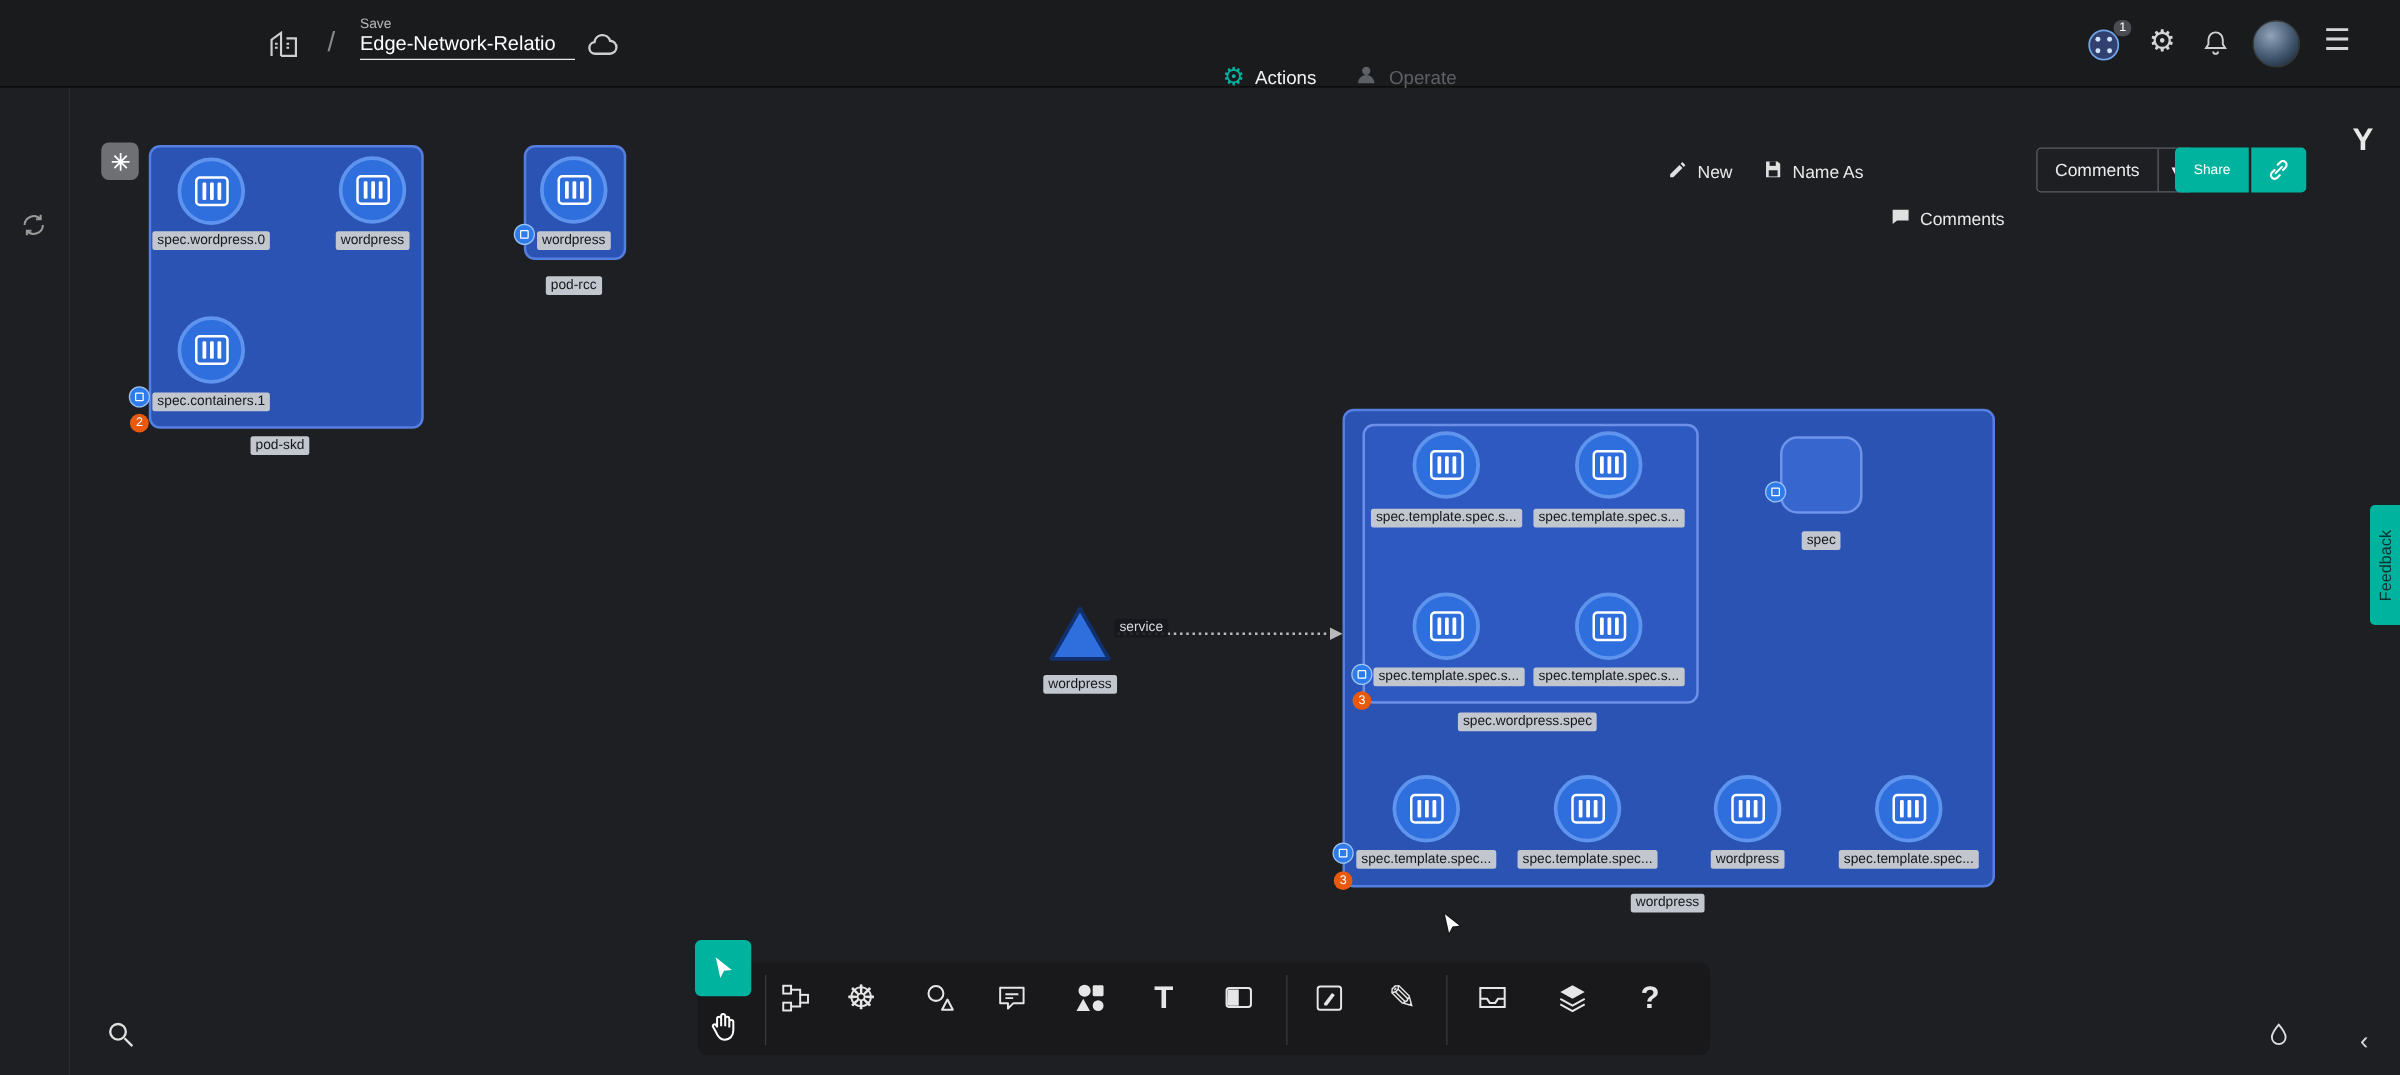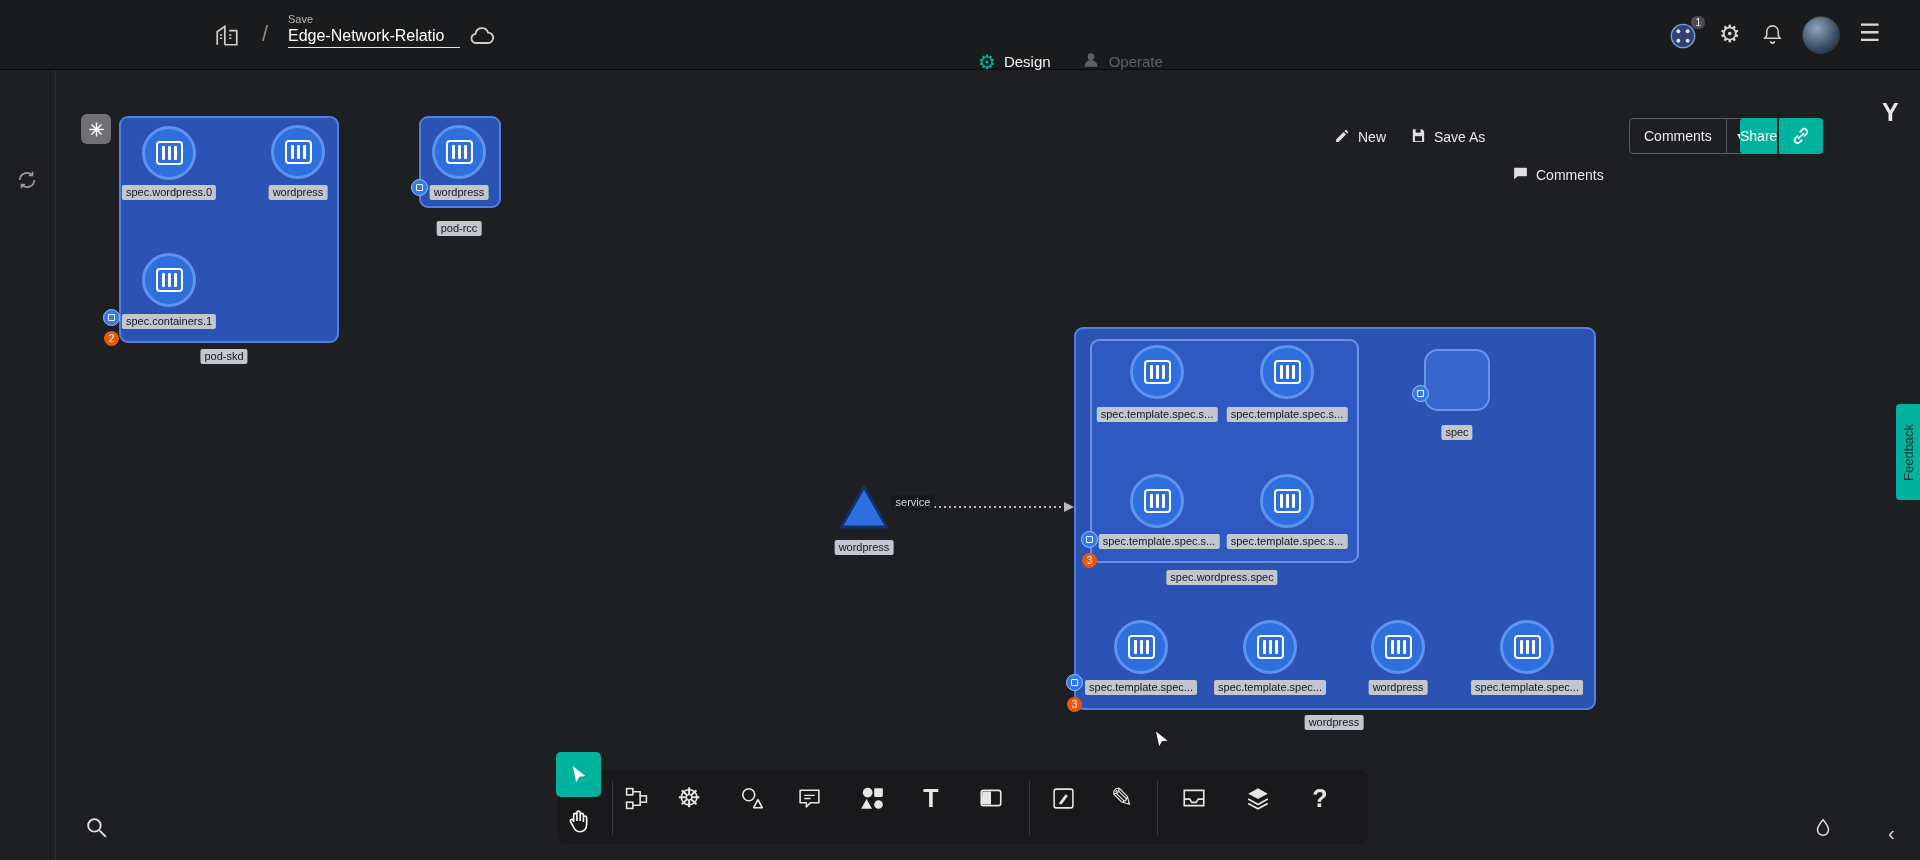--- a/index.html
+++ b/index.html
@@ -24,21 +24,21 @@
   .tab.inactive { color:#5d6166; }
   .tab .gear { font-size:20px; color:#00B39F; line-height:1; }
 
   
   .left-strip { position:absolute; left:0; top:70px; bottom:0; width:56px; border-right:1px solid #2b2c2f; }
   .qa { position:absolute; top:127px; display:flex; align-items:center; gap:7px; color:#e8e8e8; font-size:14px; cursor:pointer; z-index:15; }
   .btn-actions { position:absolute; left:1629px; top:118px; height:36px; display:flex; align-items:center; border:1px solid #5a5f66; border-radius:4px; color:#ececec; font-size:14px; z-index:15; }
   .btn-actions .lbl { padding:0 14px; }
   .btn-actions .arrow { width:28px; align-self:stretch; display:flex; align-items:center; justify-content:center; border-left:1px solid #5a5f66; font-size:12px; }
   .share-wrap { position:absolute; left:1740px; top:118px; height:36px; display:flex; gap:2px; z-index:15; }
-  .share-btn { background:#00B39F; color:#fff; font-size:14px; display:flex; align-items:center; padding:0 0; border-radius:4px 0 0 4px; }
+  .share-btn { background:#00B39F; color:#fff; font-size:11px; display:flex; align-items:center; padding:0 15px; border-radius:4px 0 0 4px; }
   .link-btn { background:#00B39F; width:44px; display:flex; align-items:center; justify-content:center; border-radius:0 4px 4px 0; }
   .feedback { position:absolute; right:0; top:404px; width:24px; height:96px; background:#00B39F; color:#0c332d; font-size:13px; writing-mode:vertical-rl; transform:rotate(180deg); display:flex; align-items:center; justify-content:center; border-radius:0 4px 4px 0; z-index:15; }
   .y-mark { position:absolute; left:1882px; top:98px; color:#e8e8e8; font-size:25px; font-weight:700; z-index:15; }
 
   
   .grp { position:absolute; border-radius:9px; z-index:2; }
   .grp.outer { background:#2a53b4; border:2px solid #547fe0; }
   .grp.inner { background:#2d59c0; border:2px solid #6c90e8; z-index:3; }
   .node { position:absolute; width:54px; height:54px; border-radius:50%; background:#2e6fdd; border:3px solid #5e93ee; display:flex; align-items:center; justify-content:center; z-index:4; }
   .crate { width:27px; height:24px; border:2px solid #fff; border-radius:4px; display:flex; gap:3px; align-items:stretch; justify-content:center; padding:3px 0; }
@@ -109,21 +109,21 @@
     </div>
     <div class="hitem" style="left:1802px; top:16px;">
         <span class="avatar"></span>
       </div>
     <div class="hitem hicon" style="left:1859px; top:21px;">☰</div>
   </div>
 
   <div class="tabs">
     <div class="tab active">
       <span class="gear">⚙</span>
-      <span>Design</span>
+      <span>Actions</span>
     </div>
     <div class="tab inactive">
       <span>
         <svg viewBox="0 0 24 24" width="20" height="20">
             <circle cx="12" cy="8" r="4" fill="#5d6166"></circle>
             <path d="M4 20a8 8 0 0 1 16 0z" fill="#5d6166"></path>
           </svg>
       </span>
       <span>Operate</span>
     </div>
@@ -151,21 +151,21 @@
           <path d="M3 17.5V21h3.5L17 10.5 13.5 7 3 17.5zM14.8 5.7l3.5 3.5 2-2L16.8 3.7l-2 2z" fill="#e0e0e0"></path>
         </svg></span>
     <span>New</span>
   </div>
   <div class="qa" style="left:1410px;">
     <span><svg viewBox="0 0 24 24" width="17" height="17">
           <path d="M4 3h13l3 3v15H4z" fill="#e0e0e0"></path>
           <rect x="8" y="3" width="7" height="5" fill="#1e1f22"></rect>
           <rect x="7" y="13" width="10" height="7" fill="#1e1f22"></rect>
         </svg></span>
-    <span>Save As</span>
+    <span>Name As</span>
   </div>
   <div class="qa" style="left:1512px;margin-top:38px;">
     <span><svg viewBox="0 0 24 24" width="17" height="17">
           <path d="M3 4h18v12H8l-5 4z" fill="#e0e0e0"></path>
         </svg></span>
     <span>Comments</span>
   </div>
   <div class="btn-actions">
     <span class="lbl">Comments</span>
     <span class="arrow">▾</span>

